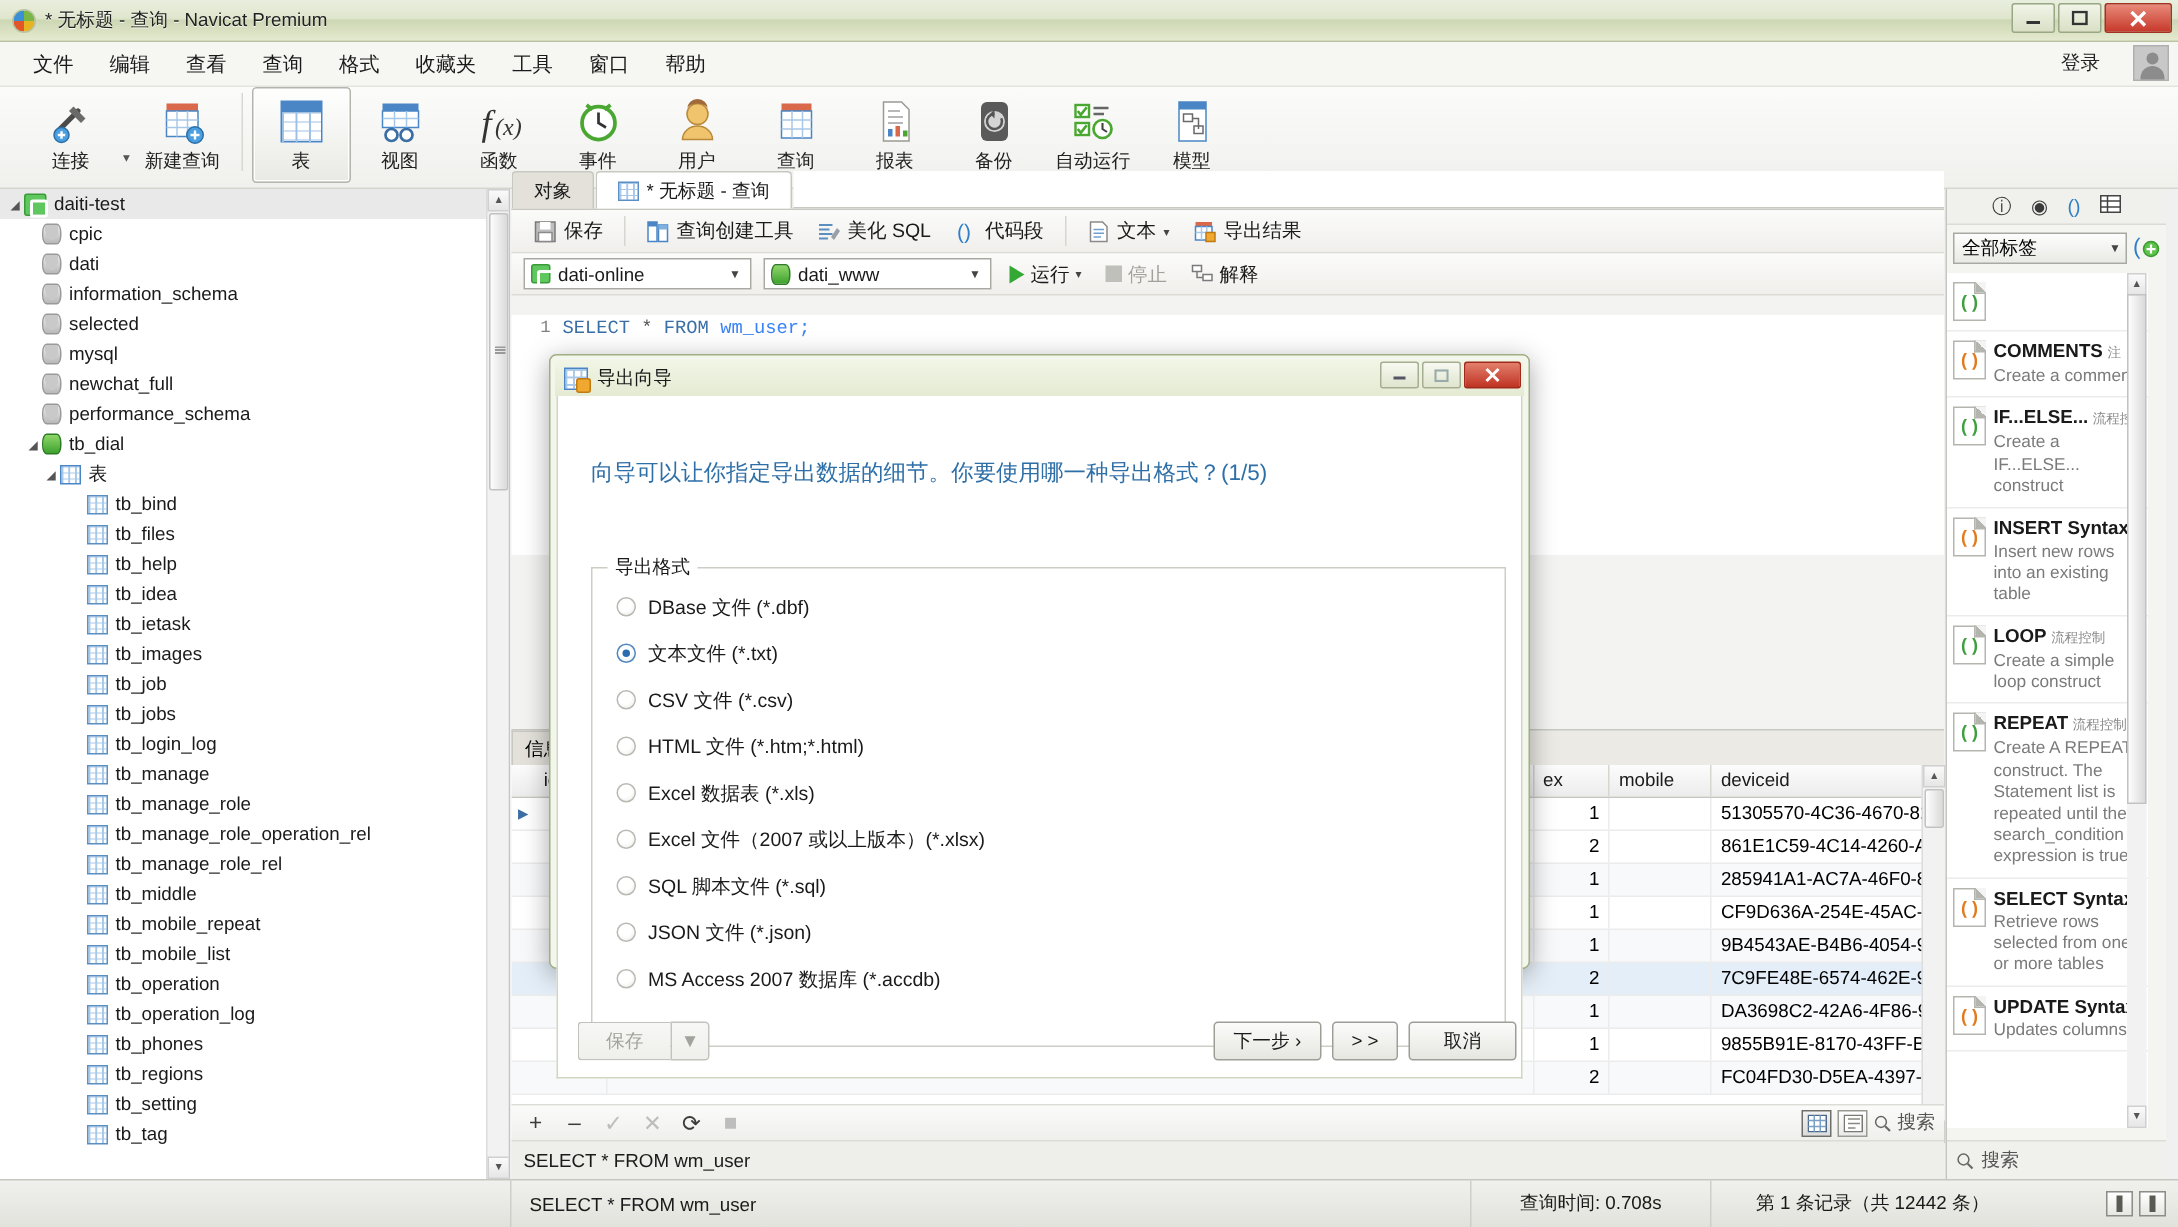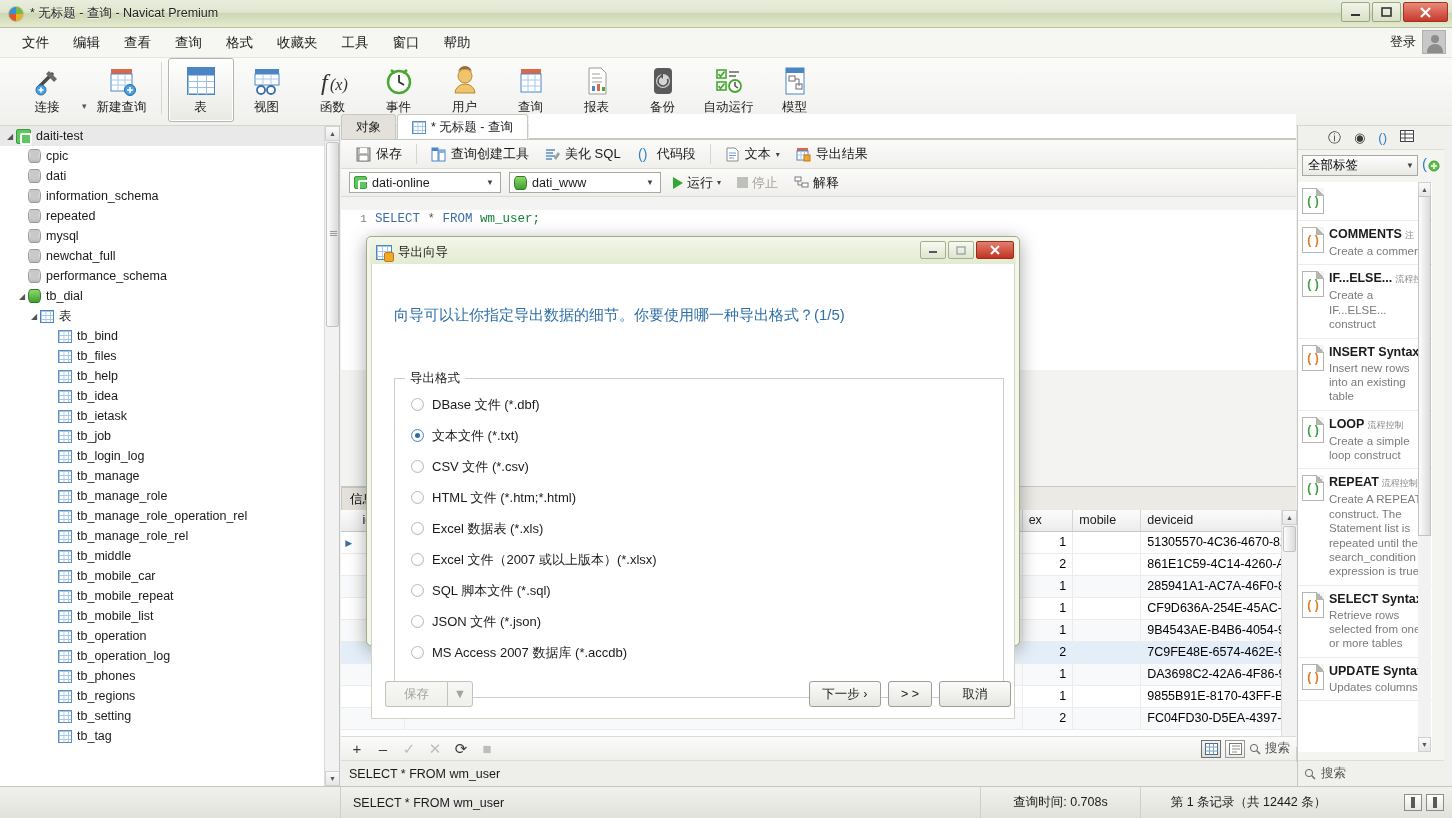--- a/index.html
+++ b/index.html
@@ -46,21 +46,21 @@
   .wc.close { background: linear-gradient(to bottom, #e88a7a, #c7392b); color: #fff; border-color: #a43222; width: 45px;}
   .wc svg { display:block; }
 
   
   .menubar {
     position: absolute; left: 0; top: 28px; width: 1452px; height: 30px;
     background: #f6f6f3; border-bottom: 1px solid #e3e3df;
     display: flex; align-items: center; padding-left: 10px;
   }
   .menuitem { padding: 4px 12px; font-size: 13.5px; color: #1a1a1a; cursor: default; }
-  .menu-right { position: absolute; right: 6px; top: 2px; display: flex; align-items: center; gap: 6px;}
+  .menu-right { position: absolute; right: 6px; top: 2px; display: flex; align-items: center; gap: 22px;}
   .login-txt { font-size: 13px; color: #222; }
   .avatar {
     width: 24px; height: 24px; background: #c8c8c8; border: 1px solid #b0b0b0;
     position: relative; overflow: hidden;
   }
   .avatar::before {
     content: ""; position: absolute; left: 8px; top: 4px; width: 8px; height: 8px;
     border-radius: 50%; background: #8c8c8c;
   }
   .avatar::after {
@@ -212,21 +212,21 @@
   }
 
   .sqledit {
     position: absolute; left: 0; top: 84px; width: 955px; height: 160px; background: #fff;
     font-family: "Liberation Mono","DejaVu Sans Mono", monospace; font-size: 12.5px;
   }
   .sql-line { display: flex; height: 17px; align-items: center; }
   .sql-gutter { width: 34px; text-align: right; padding-right: 8px; color: #808080; font-size: 11.5px; }
   .kw { color: #3a6ea5; }
   .star { color: #555; }
-  .idn { color: #15803d; }
+  .idn { color: #3b82f6; }
 
   
   .result-tabs {
     position: absolute; left: 0; top: 360px; width: 955px; height: 24px;
     background: #eceae4; border-top: 1px solid #c8c8c2; display: flex; align-items: flex-end;
   }
   .rtab {
     height: 23px; padding: 0 8px; display: flex; align-items: center; font-size: 12.5px;
     background: #e3e1da; border: 1px solid #c8c8c2; border-bottom: none; margin-right: 1px;
   }
@@ -602,21 +602,21 @@
           <span>dati</span>
         </div>
         <div class="tree-row indent1">
           <span class="arrow"></span>
           <span class="db-ico"></span>
           <span>information_schema</span>
         </div>
         <div class="tree-row indent1">
           <span class="arrow"></span>
           <span class="db-ico"></span>
-          <span>repeated</span>
+          <span>selected</span>
         </div>
         <div class="tree-row indent1">
           <span class="arrow"></span>
           <span class="db-ico"></span>
           <span>mysql</span>
         </div>
         <div class="tree-row indent1">
           <span class="arrow"></span>
           <span class="db-ico"></span>
           <span>newchat_full</span>
@@ -657,25 +657,35 @@
           <span>tb_idea</span>
         </div>
         <div class="tree-row indent3">
           <span class="arrow"></span>
           <span class="tbl-ico"></span>
           <span>tb_ietask</span>
         </div>
         <div class="tree-row indent3">
           <span class="arrow"></span>
           <span class="tbl-ico"></span>
+          <span>tb_images</span>
+        </div>
+        <div class="tree-row indent3">
+          <span class="arrow"></span>
+          <span class="tbl-ico"></span>
           <span>tb_job</span>
         </div>
         <div class="tree-row indent3">
           <span class="arrow"></span>
           <span class="tbl-ico"></span>
+          <span>tb_jobs</span>
+        </div>
+        <div class="tree-row indent3">
+          <span class="arrow"></span>
+          <span class="tbl-ico"></span>
           <span>tb_login_log</span>
         </div>
         <div class="tree-row indent3">
           <span class="arrow"></span>
           <span class="tbl-ico"></span>
           <span>tb_manage</span>
         </div>
         <div class="tree-row indent3">
           <span class="arrow"></span>
           <span class="tbl-ico"></span>
@@ -688,25 +698,20 @@
         </div>
         <div class="tree-row indent3">
           <span class="arrow"></span>
           <span class="tbl-ico"></span>
           <span>tb_manage_role_rel</span>
         </div>
         <div class="tree-row indent3">
           <span class="arrow"></span>
           <span class="tbl-ico"></span>
           <span>tb_middle</span>
-        </div>
-        <div class="tree-row indent3">
-          <span class="arrow"></span>
-          <span class="tbl-ico"></span>
-          <span>tb_mobile_car</span>
         </div>
         <div class="tree-row indent3">
           <span class="arrow"></span>
           <span class="tbl-ico"></span>
           <span>tb_mobile_repeat</span>
         </div>
         <div class="tree-row indent3">
           <span class="arrow"></span>
           <span class="tbl-ico"></span>
           <span>tb_mobile_list</span>

